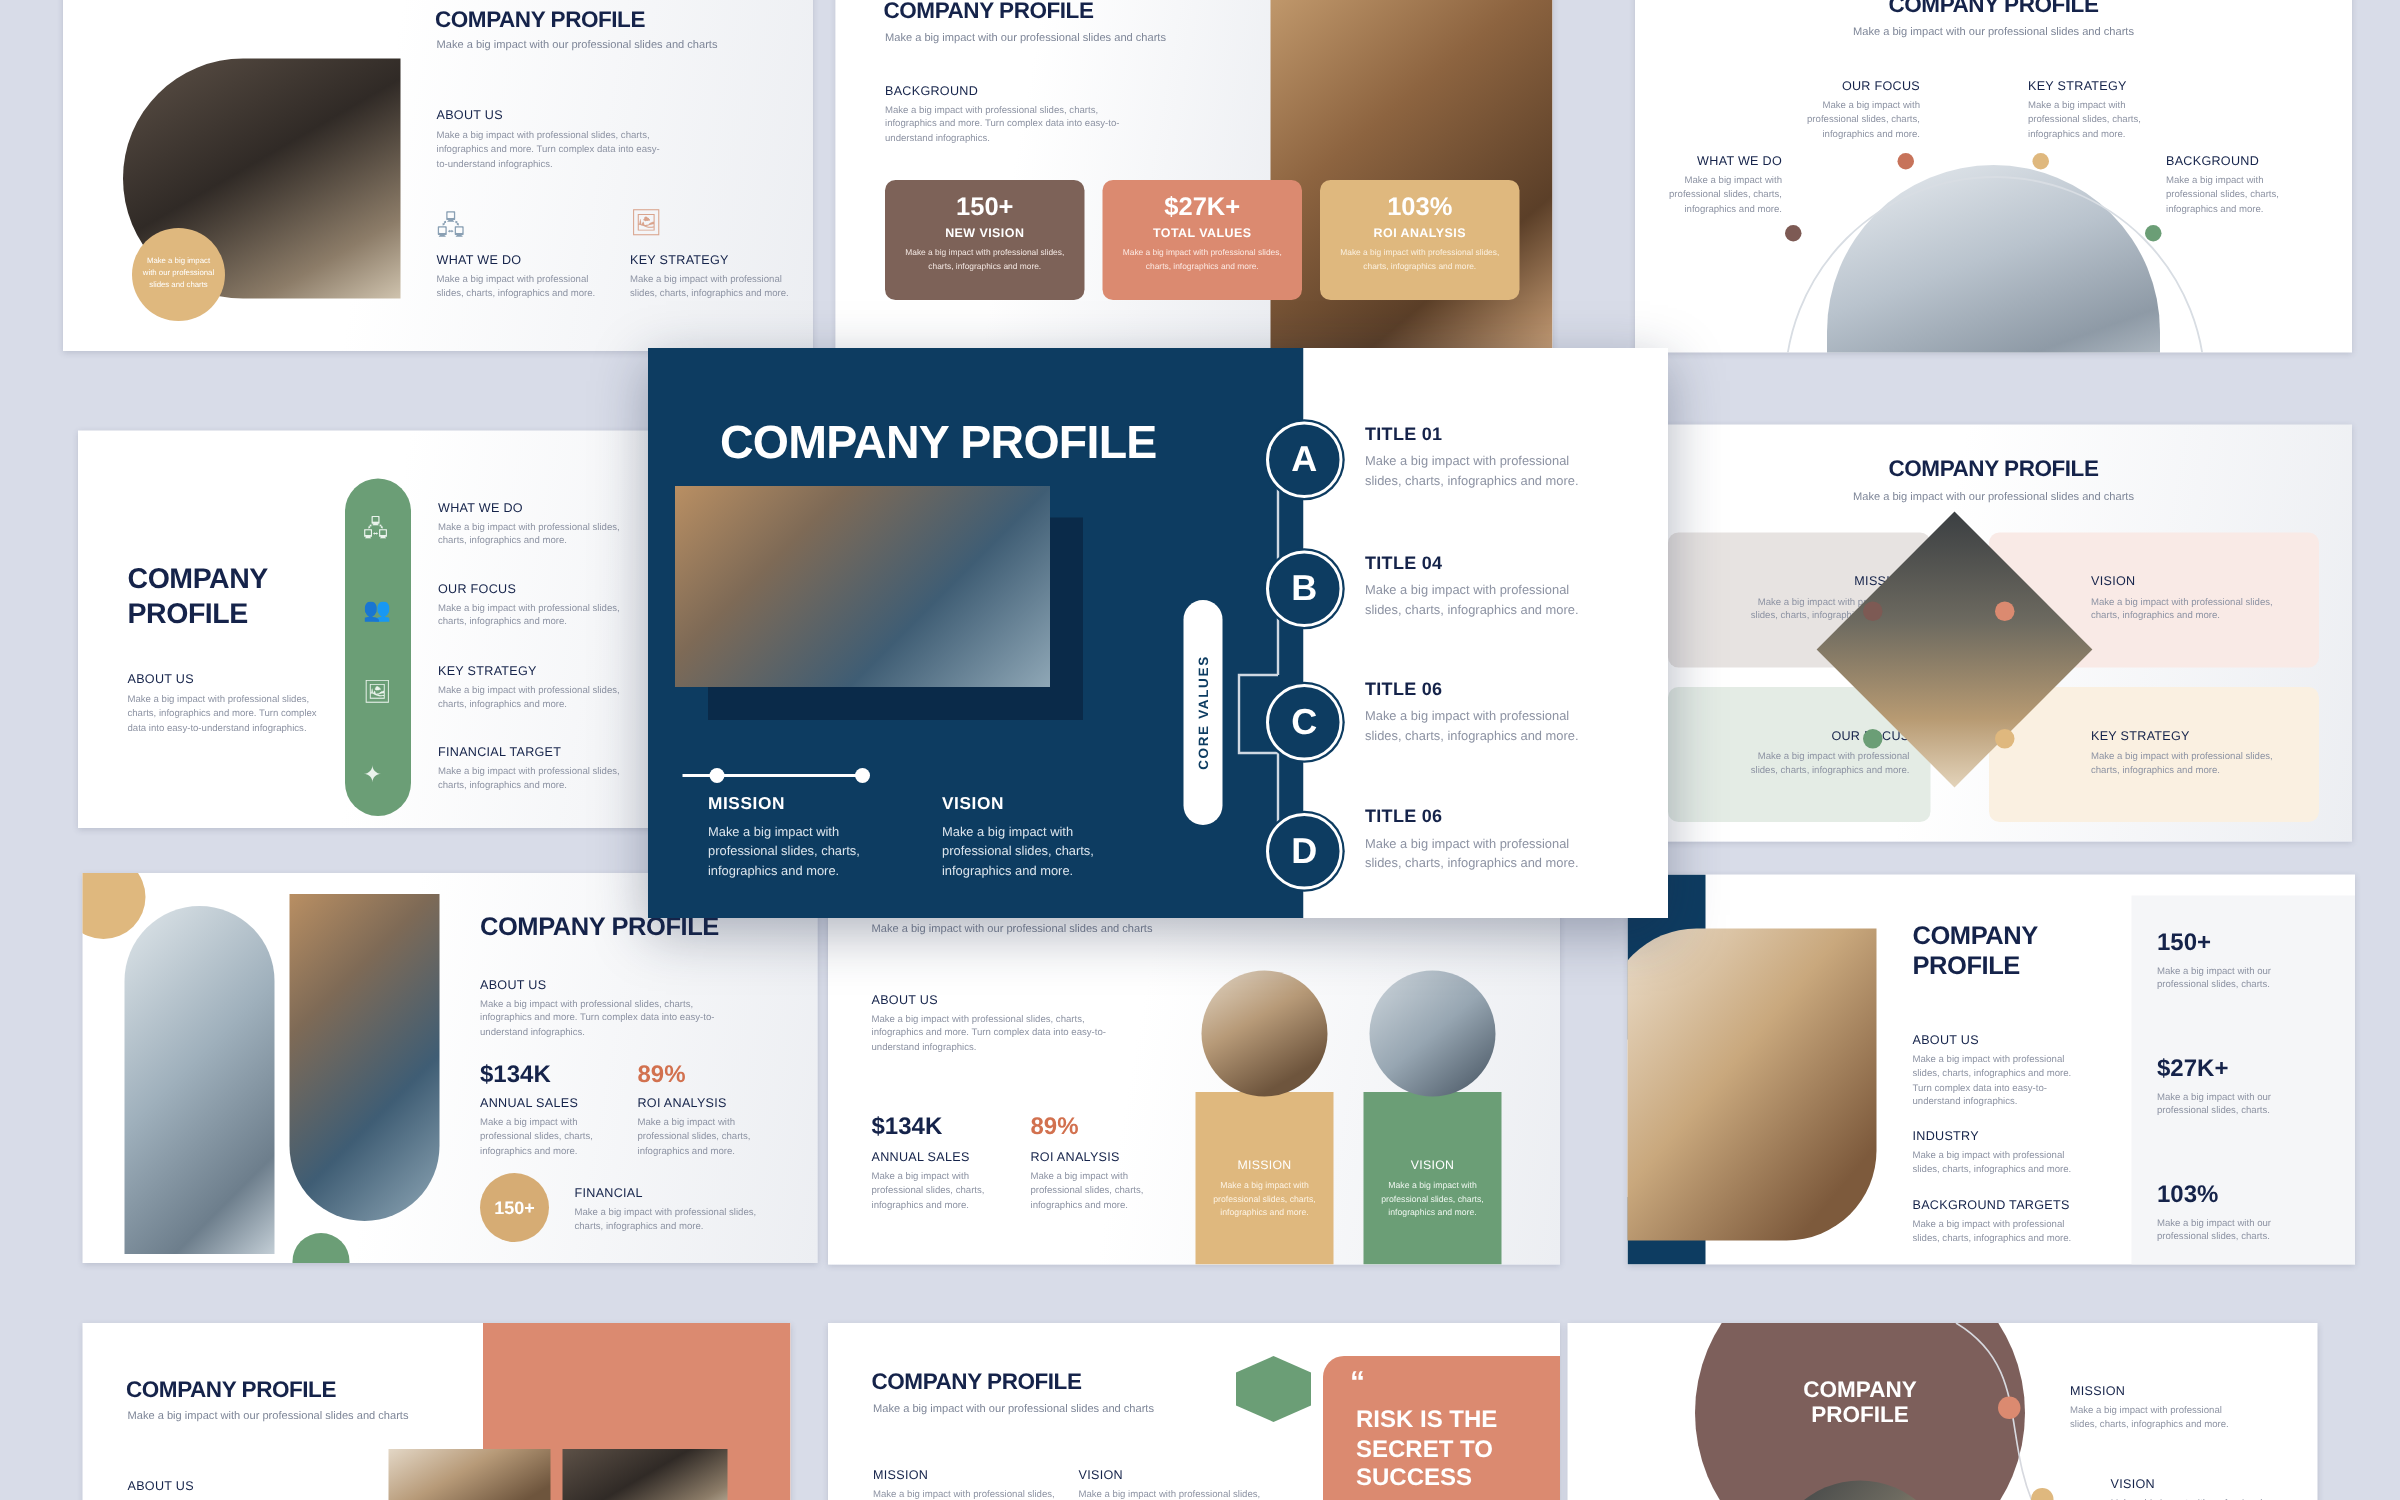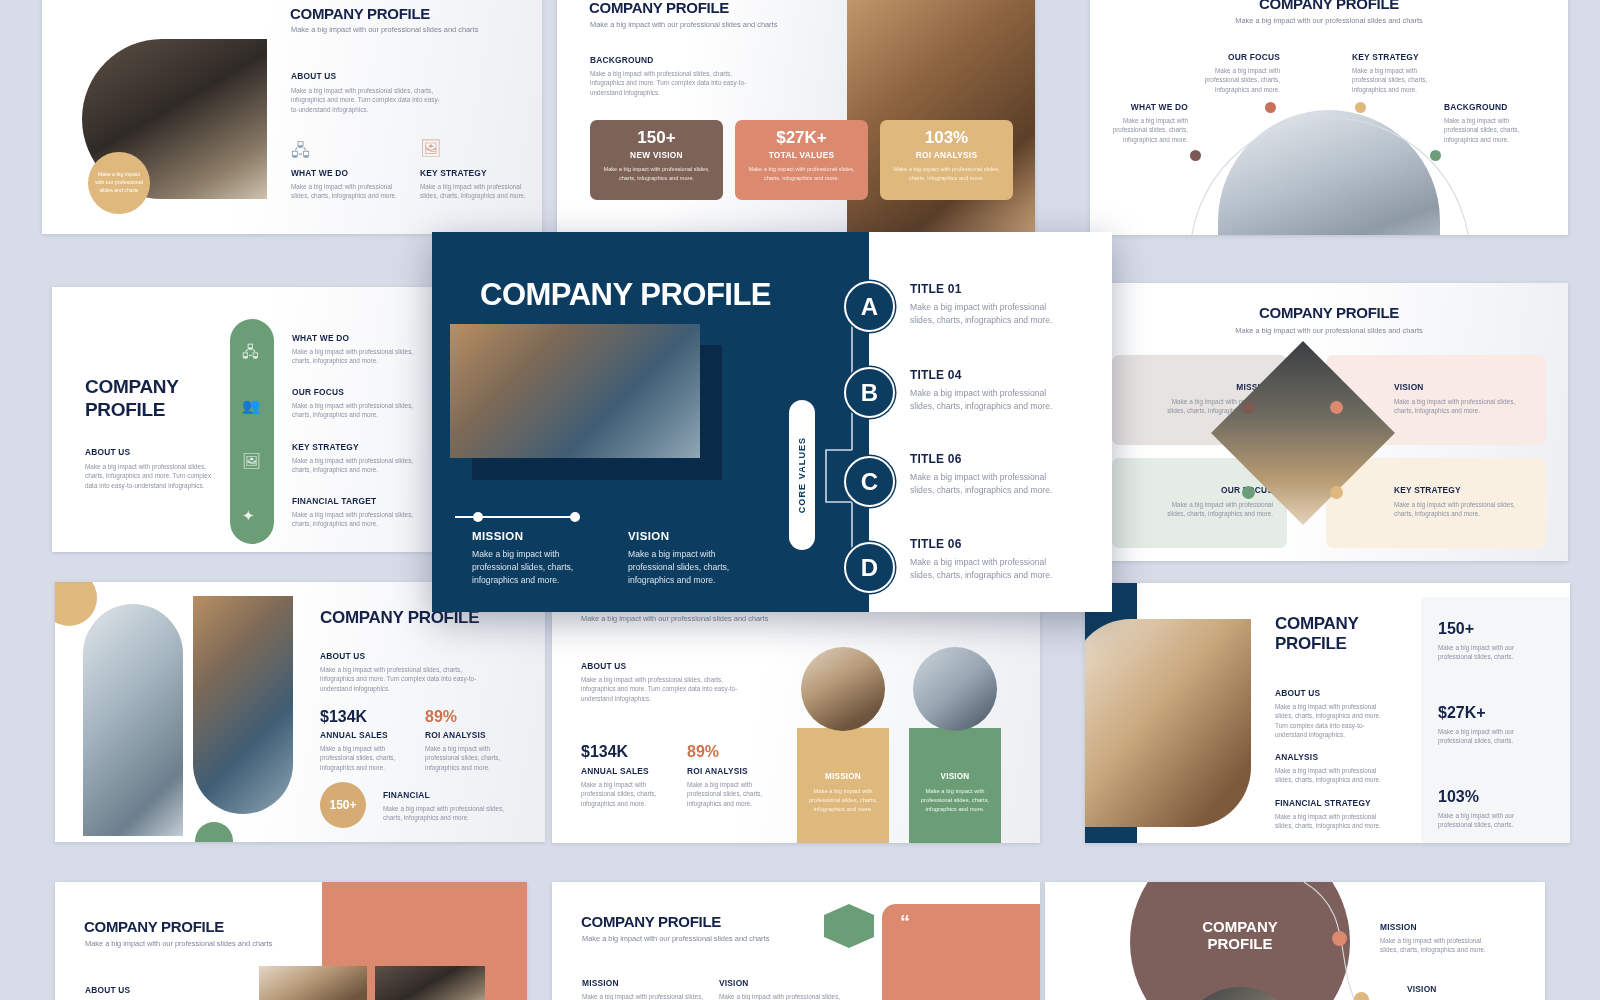--- a/index.html
+++ b/index.html
@@ -11,21 +11,21 @@
   }
   .stage{position:absolute;inset:0;}
 
   
   .slide{
     position:absolute;background:#ffffff;overflow:hidden;
     box-shadow:0 1px 4px rgba(60,70,100,.18);
   }
   .ttl{font-weight:bold;letter-spacing:-.3px;color:#15234a;line-height:1.05;}
   .sub{color:#7d8597;}
-  .hd{font-weight:bold;color:#15234a;letter-spacing:.2px;}
+  .hd{font-weight:normal;color:#15234a;letter-spacing:.2px;}
   .bd{color:#8d93a3;line-height:1.45;}
   .grad{background:linear-gradient(100deg,#ffffff 0%,#ffffff 42%,#eceef2 100%);}
 
   
   .ph{background-size:cover;background-position:center;}
   .ph-a{background:linear-gradient(150deg,#5d5147,#302a26 45%,#8c7c68 80%,#cfc3ae);}
   .ph-b{background:linear-gradient(140deg,#c9a173,#8d6440 40%,#5b3f28 75%,#caa077);}
   .ph-c{background:linear-gradient(160deg,#e9edf1,#b9c3cd 40%,#8e9aa6 70%,#d6dde3);}
   .ph-d{background:linear-gradient(135deg,#b98f63,#7e6a56 30%,#3f5d74 65%,#8fa7b6);}
   .ph-e{background:linear-gradient(135deg,#dfe6ea,#9fb0bc 45%,#6d7e8c 80%,#c3ced6);}
@@ -246,23 +246,23 @@
   <div class="slide" id="s8" style="left:1085px;top:583px;width:485px;height:260px;">
     <div style="position:absolute;left:0;top:0;width:52px;height:110px;background:#0d3c61;"></div>
     <div style="position:absolute;left:0;top:215px;width:52px;height:45px;background:#0d3c61;"></div>
     <div class="ph ph-h" style="position:absolute;left:-14px;top:36px;width:180px;height:208px;border-top-left-radius:60px;border-bottom-right-radius:60px;"></div>
 
     <div class="ttl" style="position:absolute;left:190px;top:32px;font-size:17px;">COMPANY</div>
     <div class="ttl" style="position:absolute;left:190px;top:52px;font-size:17px;">PROFILE</div>
 
     <div class="hd s-hd" style="position:absolute;left:190px;top:105px;">ABOUT US</div>
     <div class="bd s-bd" style="position:absolute;left:190px;top:119px;width:115px;">Make a big impact with professional slides, charts, infographics and more. Turn complex data into easy-to-understand infographics.</div>
-    <div class="hd s-hd" style="position:absolute;left:190px;top:169px;">ANALYSIS</div>
+    <div class="hd s-hd" style="position:absolute;left:190px;top:169px;">INDUSTRY</div>
     <div class="bd s-bd" style="position:absolute;left:190px;top:183px;width:115px;">Make a big impact with professional slides, charts, infographics and more.</div>
-    <div class="hd s-hd" style="position:absolute;left:190px;top:215px;">FINANCIAL STRATEGY</div>
+    <div class="hd s-hd" style="position:absolute;left:190px;top:215px;">BACKGROUND TARGETS</div>
     <div class="bd s-bd" style="position:absolute;left:190px;top:229px;width:115px;">Make a big impact with professional slides, charts, infographics and more.</div>
 
     <div style="position:absolute;left:336px;top:14px;right:0;bottom:0;background:#f5f6f8;"></div>
     <div style="position:absolute;left:353px;top:37px;font-size:16px;font-weight:bold;color:#15234a;">150+</div>
     <div class="bd s-bd" style="position:absolute;left:353px;top:60px;width:90px;">Make a big impact with our professional slides, charts.</div>
     <div style="position:absolute;left:353px;top:121px;font-size:16px;font-weight:bold;color:#15234a;">$27K+</div>
     <div class="bd s-bd" style="position:absolute;left:353px;top:144px;width:90px;">Make a big impact with our professional slides, charts.</div>
     <div style="position:absolute;left:353px;top:205px;font-size:16px;font-weight:bold;color:#15234a;">103%</div>
     <div class="bd s-bd" style="position:absolute;left:353px;top:228px;width:90px;">Make a big impact with our professional slides, charts.</div>
   </div>
@@ -280,20 +280,21 @@
   <div class="slide" id="s10" style="left:552px;top:882px;width:488px;height:130px;">
     <div class="ttl s-ttl" style="position:absolute;left:29px;top:32px;">COMPANY PROFILE</div>
     <div class="sub s-sub" style="position:absolute;left:30px;top:52px;">Make a big impact with our professional slides and charts</div>
     <div class="hd s-hd" style="position:absolute;left:30px;top:96px;">MISSION</div>
     <div class="bd s-bd" style="position:absolute;left:30px;top:110px;width:140px;">Make a big impact with professional slides, charts, infographics and more.</div>
     <div class="hd s-hd" style="position:absolute;left:167px;top:96px;">VISION</div>
     <div class="bd s-bd" style="position:absolute;left:167px;top:110px;width:140px;">Make a big impact with professional slides, charts, infographics and more.</div>
     <div style="position:absolute;left:272px;top:22px;width:50px;height:44px;background:#6b9e76;clip-path:polygon(50% 0,100% 25%,100% 75%,50% 100%,0 75%,0 25%);"></div>
     <div style="position:absolute;left:330px;top:22px;width:160px;height:108px;background:#db8a70;border-top-left-radius:14px;">
       <div style="position:absolute;left:18px;top:12px;font-size:20px;font-weight:bold;color:#fff;line-height:.6;">“</div>
+      <div style="position:absolute;left:22px;top:33px;width:125px;font-size:16px;font-weight:bold;color:#fff;line-height:1.22;">RISK IS THE SECRET TO SUCCESS</div>
     </div>
   </div>
 
   <div class="slide" id="s11" style="left:1045px;top:882px;width:500px;height:130px;">
     <div class="round" style="position:absolute;left:85px;top:-50px;width:220px;height:220px;background:#7d5f5b;"></div>
     <div style="position:absolute;left:105px;top:36px;width:180px;text-align:center;font-size:15px;font-weight:bold;color:#fff;line-height:1.15;">
       <span>COMPANY</span><br>
       <span>PROFILE</span>
     </div>
     <div class="ph ph-i round" style="position:absolute;left:135px;top:105px;width:120px;height:120px;"></div>

